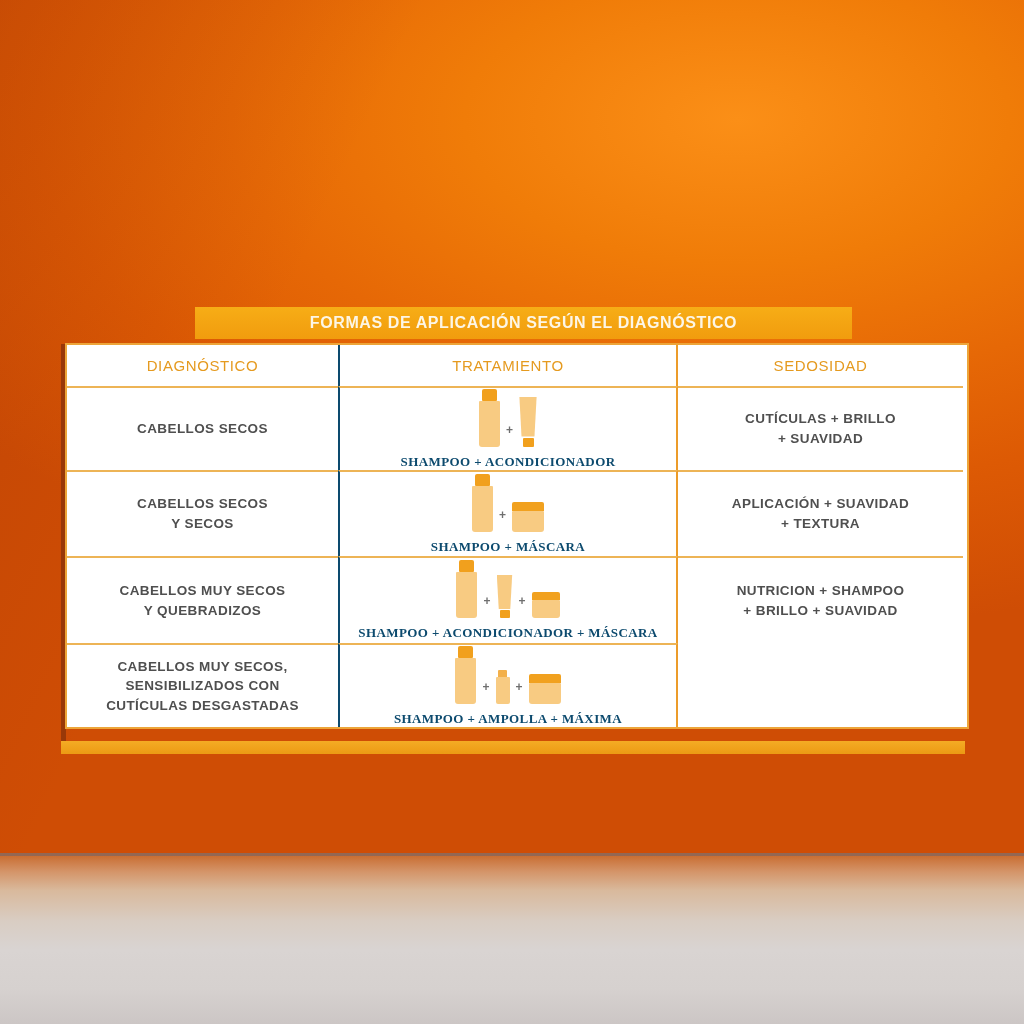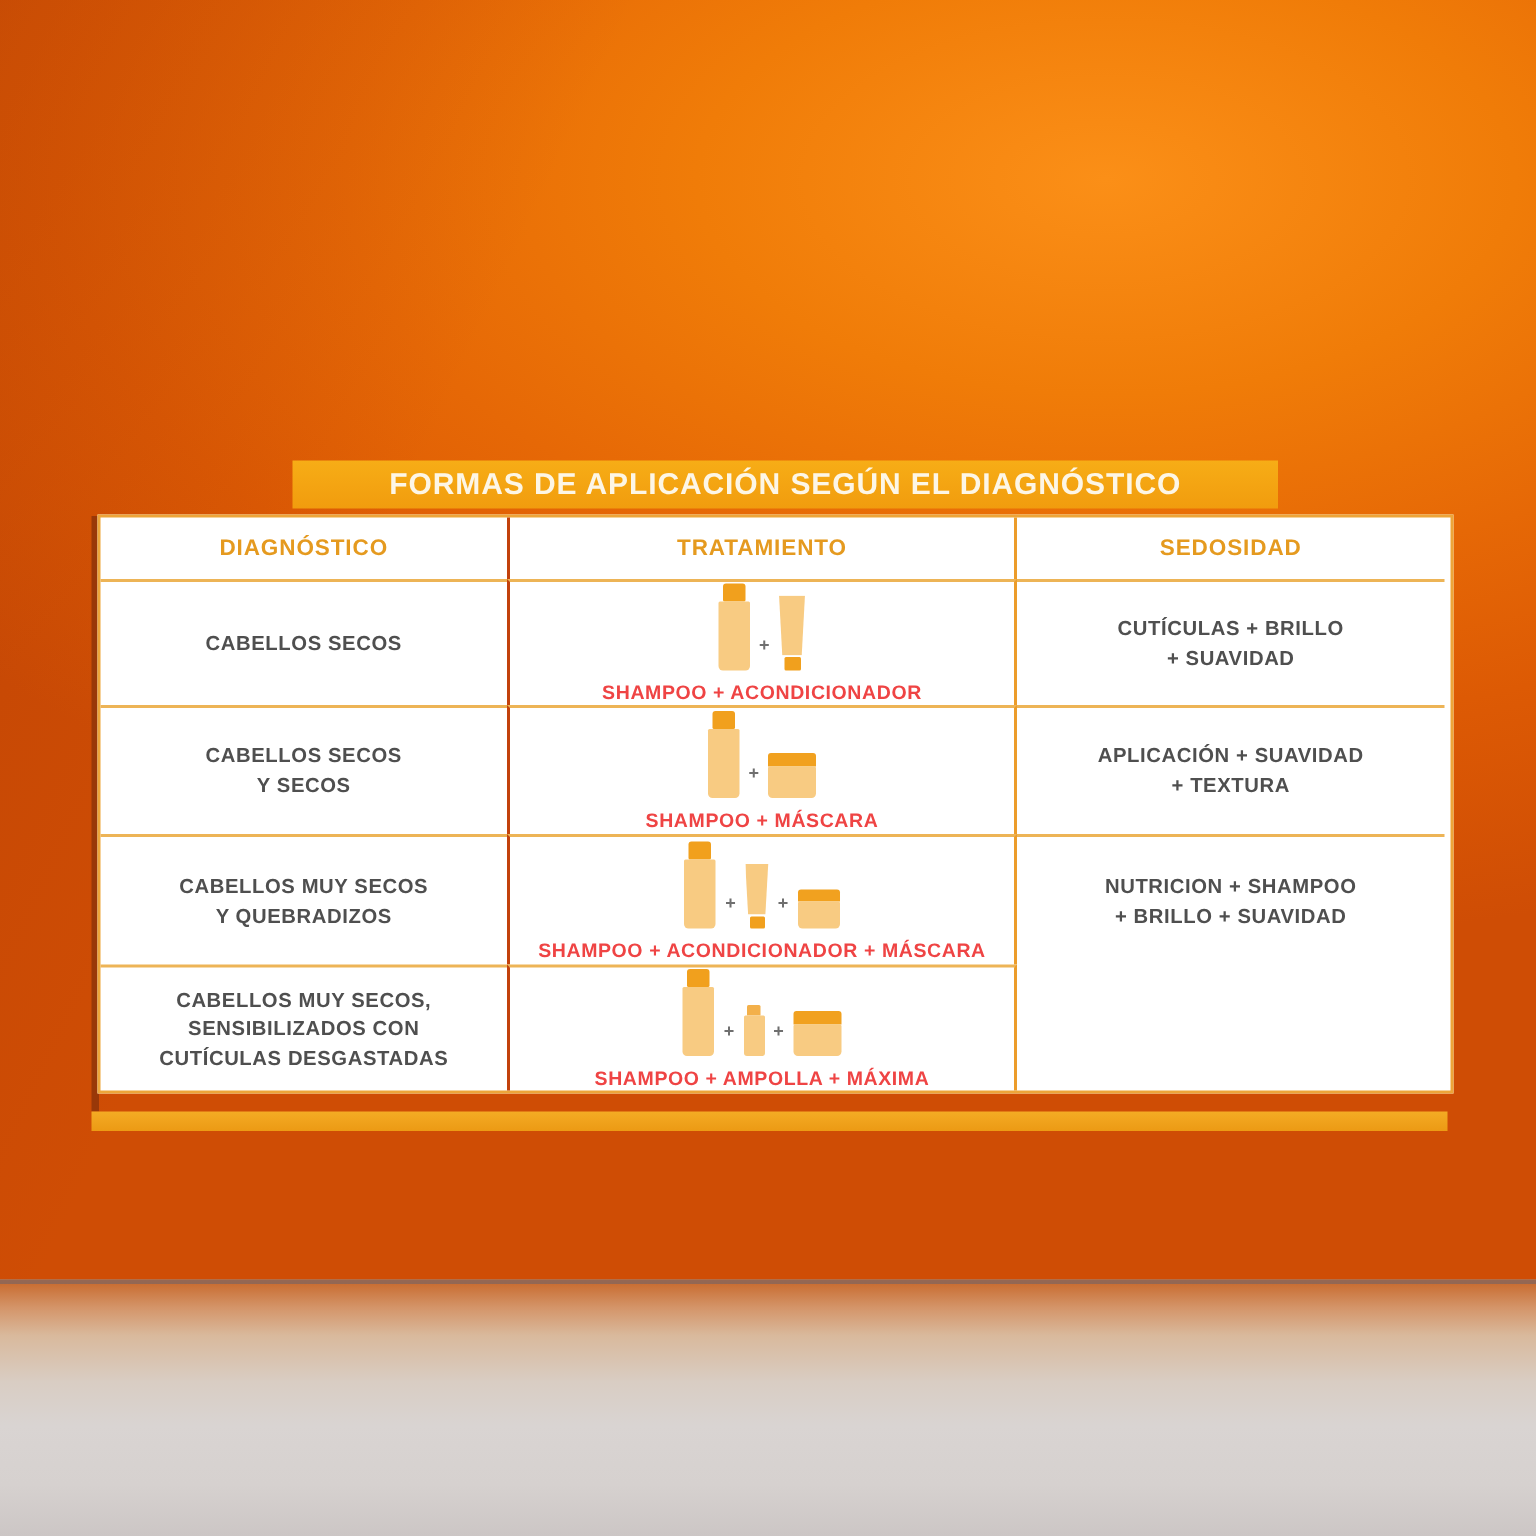--- a/index.html
+++ b/index.html
@@ -23,52 +23,52 @@
     background:linear-gradient(180deg,
       #c96e33 0%, #d49468 9%, #d9b99c 20%, #d9cdc3 38%,
       #d9d4d2 55%, #d6d1cf 78%, #cbc5c4 100%);
   }
   .banner{
     position:absolute;left:195px;top:307px;width:657px;height:32px;
     background:linear-gradient(180deg,#f7ad16 0%,#f19c0e 100%);
     display:flex;align-items:center;justify-content:center;
   }
   .banner-title{
-    color:#fdf6e6;font-size:20px;font-weight:bold;letter-spacing:.6px;white-space:nowrap;
+    color:#fdf6e6;font-size:16px;font-weight:bold;letter-spacing:.6px;white-space:nowrap;
   }
   .table-edge{
     position:absolute;left:61px;top:344px;width:5px;height:397px;
     background:#993808;
   }
   .table{
     position:absolute;left:65px;top:343px;width:900px;background:#fff;
     border:2px solid #eda539;
     display:grid;
     grid-template-columns:271px 340px 285px;
     grid-template-rows:41px 84px 86px 87px 84px;
   }
   .cell{
     display:flex;flex-direction:column;align-items:center;justify-content:center;
     text-align:center;padding:2px 10px;box-sizing:border-box;
   }
-  .cell.mid{border-left:2px solid #c2410c;border-right:2px solid #ec9c2a;}
+  .cell.mid{border-left:2px solid #0c4a6e;border-right:2px solid #ec9c2a;}
   .cell.body{border-top:2px solid #edb456;}
   .hdr{
-    color:#e59a1f;font-size:15px;font-weight:bold;letter-spacing:.6px;
+    color:#e59a1f;font-size:15px;font-weight:normal;letter-spacing:.6px;
   }
   .txt{
     color:#4f4f4f;font-size:13.5px;font-weight:bold;letter-spacing:.4px;line-height:1.45;
   }
   .bottombar{
     position:absolute;left:61px;top:741px;width:904px;height:13px;
     background:linear-gradient(180deg,#f4ab24 0%,#ec9a14 100%);
   }
   
   .iconrow{display:flex;align-items:flex-end;justify-content:center;gap:6px;}
-  .caption{margin-top:7px;color:#ef4444;font-size:13px;font-weight:bold;letter-spacing:.4px;}
+  .caption{margin-top:7px;color:#0c4a6e;font-size:13px;font-weight:bold;letter-spacing:.4px;font-family:Liberation Serif, serif;}
   .plus{
     color:#6f6f6f;font-size:12px;font-weight:bold;align-self:flex-end;margin-bottom:10px;
   }
   .ic{display:flex;flex-direction:column;align-items:center;}
   
   .bottle .cap{width:15px;height:12px;background:#f1a01d;border-radius:2px 2px 1px 1px;}
   .bottle .bodyp{width:21px;height:46px;background:#f8cb82;border-radius:1px 1px 3px 3px;}
   
   .tube .bodyp{width:18px;height:40px;background:#f8cb82;
     clip-path:polygon(2% 0,98% 0,86% 100%,14% 100%);}

